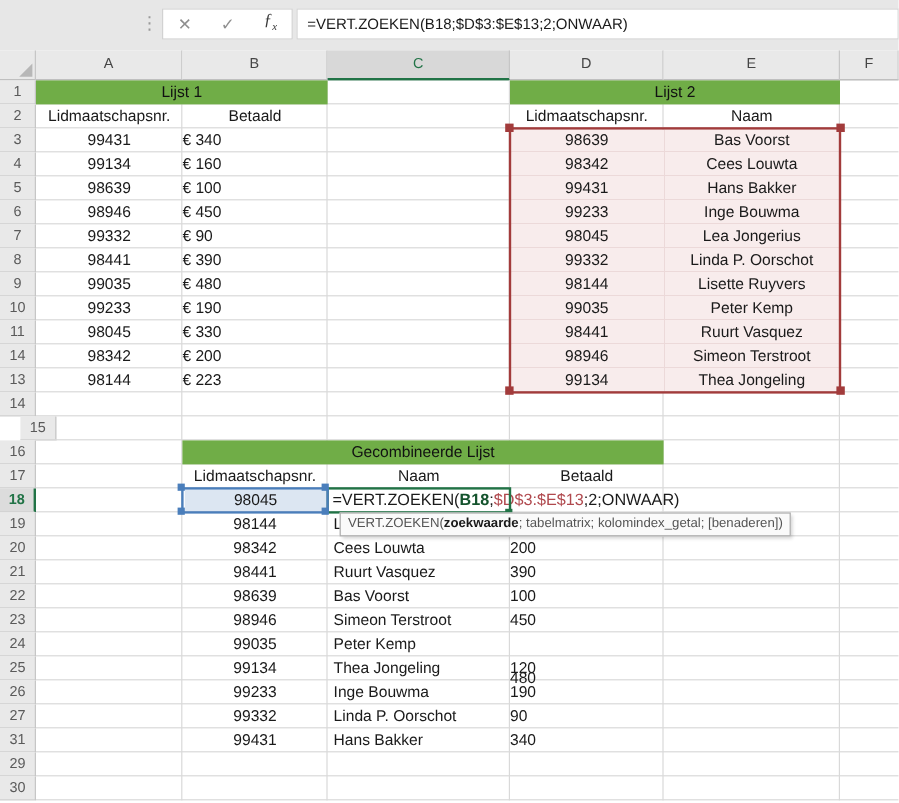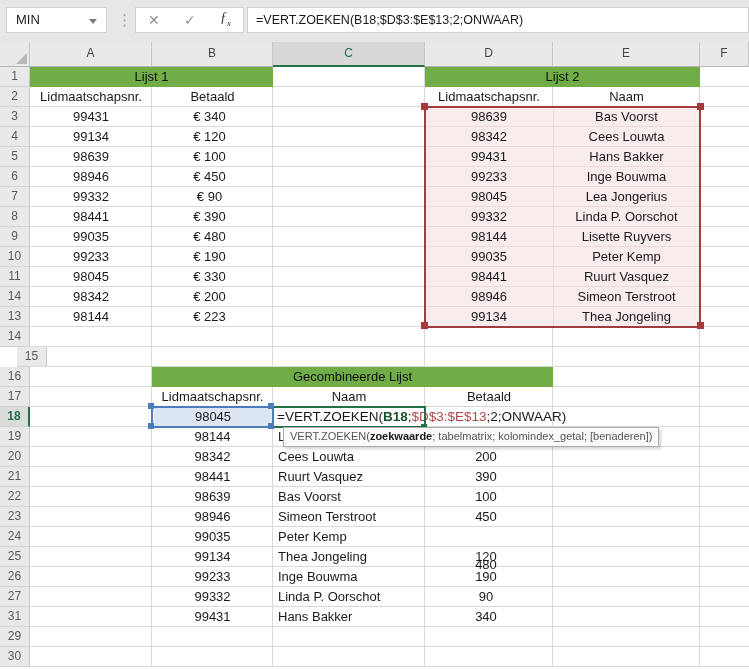--- a/index.html
+++ b/index.html
@@ -29,21 +29,21 @@
           border-left:11px solid transparent;border-bottom:11px solid #b7b7b7;}
   .rh{position:absolute;left:0;width:30px;background:#e9e9e9;border-right:1px solid #c6c6c6;
       border-bottom:1px solid #d2d2d2;box-sizing:border-box;font-size:12px;line-height:19px;
       text-align:center;color:#5a5a5a;}
   .rh.sel{background:#dcdcdc;color:#217346;border-right:2px solid #217346;font-weight:bold;}
   
   .gl{position:absolute;background:#d9d9d9;}
   .cell{position:absolute;font-size:13px;line-height:20px;color:#1a1a1a;white-space:nowrap;
         box-sizing:border-box;overflow:hidden;}
   .ac{text-align:center;}
-  .ar{text-align:center;padding-right:6px;}
+  .ar{text-align:left;padding-right:6px;}
   .al{text-align:left;padding-left:5px;}
   .title{background:#70ad47;color:#111;text-align:center;}
   
   .ov{position:absolute;box-sizing:border-box;}
   #pinkfill{background:#f8ecec;
     background-image:
       linear-gradient(to right,transparent 127px,#ecd9d9 127px,#ecd9d9 128px,transparent 128px),
       repeating-linear-gradient(to bottom,transparent 0,transparent 18px,#ecd9d9 18px,#ecd9d9 19px,transparent 19px,transparent 20px);}
   #redborder{border:2px solid #a23b3b;}
   .rhdl{background:#a23b3b;width:7px;height:7px;}
@@ -57,24 +57,20 @@
   #tooltip{position:absolute;left:283px;top:427px;height:18px;background:#fafafa;border:1px solid #ababab;
            box-shadow:2px 2px 3px rgba(0,0,0,0.18);font-size:11px;line-height:17px;color:#555;
            padding:0 6px;white-space:nowrap;}
   #tooltip b{color:#1a1a1a;}
 </style>
 </head>
 <body>
 
 <div id="app">
   <div id="chrome">
-    <div id="namebox" class="box">
-      <span>MIN</span>
-      <span id="nb-arrow"></span>
-    </div>
     <div id="dots">⋮</div>
     <div id="fbtns" class="box">
       <span class="fbtn">✕</span>
       <span class="fbtn">✓</span>
       <span class="fbtn" id="fx"><span>ƒ</span><sub>x</sub></span>
     </div>
     <div id="fmlbar" class="box">=VERT.ZOEKEN(B18;$D$3:$E$13;2;ONWAAR)</div>
   </div>
   <div id="sheet">
       <div class="" id="corner" style="left: 0px; top: 42px; width: 30px; height: 25px; position: absolute;"></div>
@@ -149,21 +145,21 @@
       <div class="gl" style="left: 30px; top: 626px; width: 719px; height: 1px; position: absolute;"></div>
       <div class="gl" style="left: 30px; top: 646px; width: 719px; height: 1px; position: absolute;"></div>
       <div class="gl" style="left: 30px; top: 666px; width: 719px; height: 1px; position: absolute;"></div>
       <div class="ov" id="pinkfill" style="left: 426px; top: 108px; width: 273px; height: 218px; position: absolute;"></div>
       <div class="cell title ac" style="left: 30px; top: 67px; width: 243px; height: 20px; position: absolute;">Lijst 1</div>
       <div class="cell ac" style="left: 30px; top: 87px; width: 122px; height: 20px; position: absolute;">Lidmaatschapsnr.</div>
       <div class="cell ac" style="left: 152px; top: 87px; width: 121px; height: 20px; position: absolute;">Betaald</div>
       <div class="cell ac" style="left: 30px; top: 107px; width: 122px; height: 20px; position: absolute;">99431</div>
       <div class="cell ar" style="left: 152px; top: 107px; width: 121px; height: 20px; position: absolute;">€ 340</div>
       <div class="cell ac" style="left: 30px; top: 127px; width: 122px; height: 20px; position: absolute;">99134</div>
-      <div class="cell ar" style="left: 152px; top: 127px; width: 121px; height: 20px; position: absolute;">€ 120</div>
+      <div class="cell ar" style="left: 152px; top: 127px; width: 121px; height: 20px; position: absolute;">€ 160</div>
       <div class="cell ac" style="left: 30px; top: 147px; width: 122px; height: 20px; position: absolute;">98639</div>
       <div class="cell ar" style="left: 152px; top: 147px; width: 121px; height: 20px; position: absolute;">€ 100</div>
       <div class="cell ac" style="left: 30px; top: 167px; width: 122px; height: 20px; position: absolute;">98946</div>
       <div class="cell ar" style="left: 152px; top: 167px; width: 121px; height: 20px; position: absolute;">€ 450</div>
       <div class="cell ac" style="left: 30px; top: 187px; width: 122px; height: 20px; position: absolute;">99332</div>
       <div class="cell ar" style="left: 152px; top: 187px; width: 121px; height: 20px; position: absolute;">€ 90</div>
       <div class="cell ac" style="left: 30px; top: 207px; width: 122px; height: 20px; position: absolute;">98441</div>
       <div class="cell ar" style="left: 152px; top: 207px; width: 121px; height: 20px; position: absolute;">€ 390</div>
       <div class="cell ac" style="left: 30px; top: 227px; width: 122px; height: 20px; position: absolute;">99035</div>
       <div class="cell ar" style="left: 152px; top: 227px; width: 121px; height: 20px; position: absolute;">€ 480</div>

